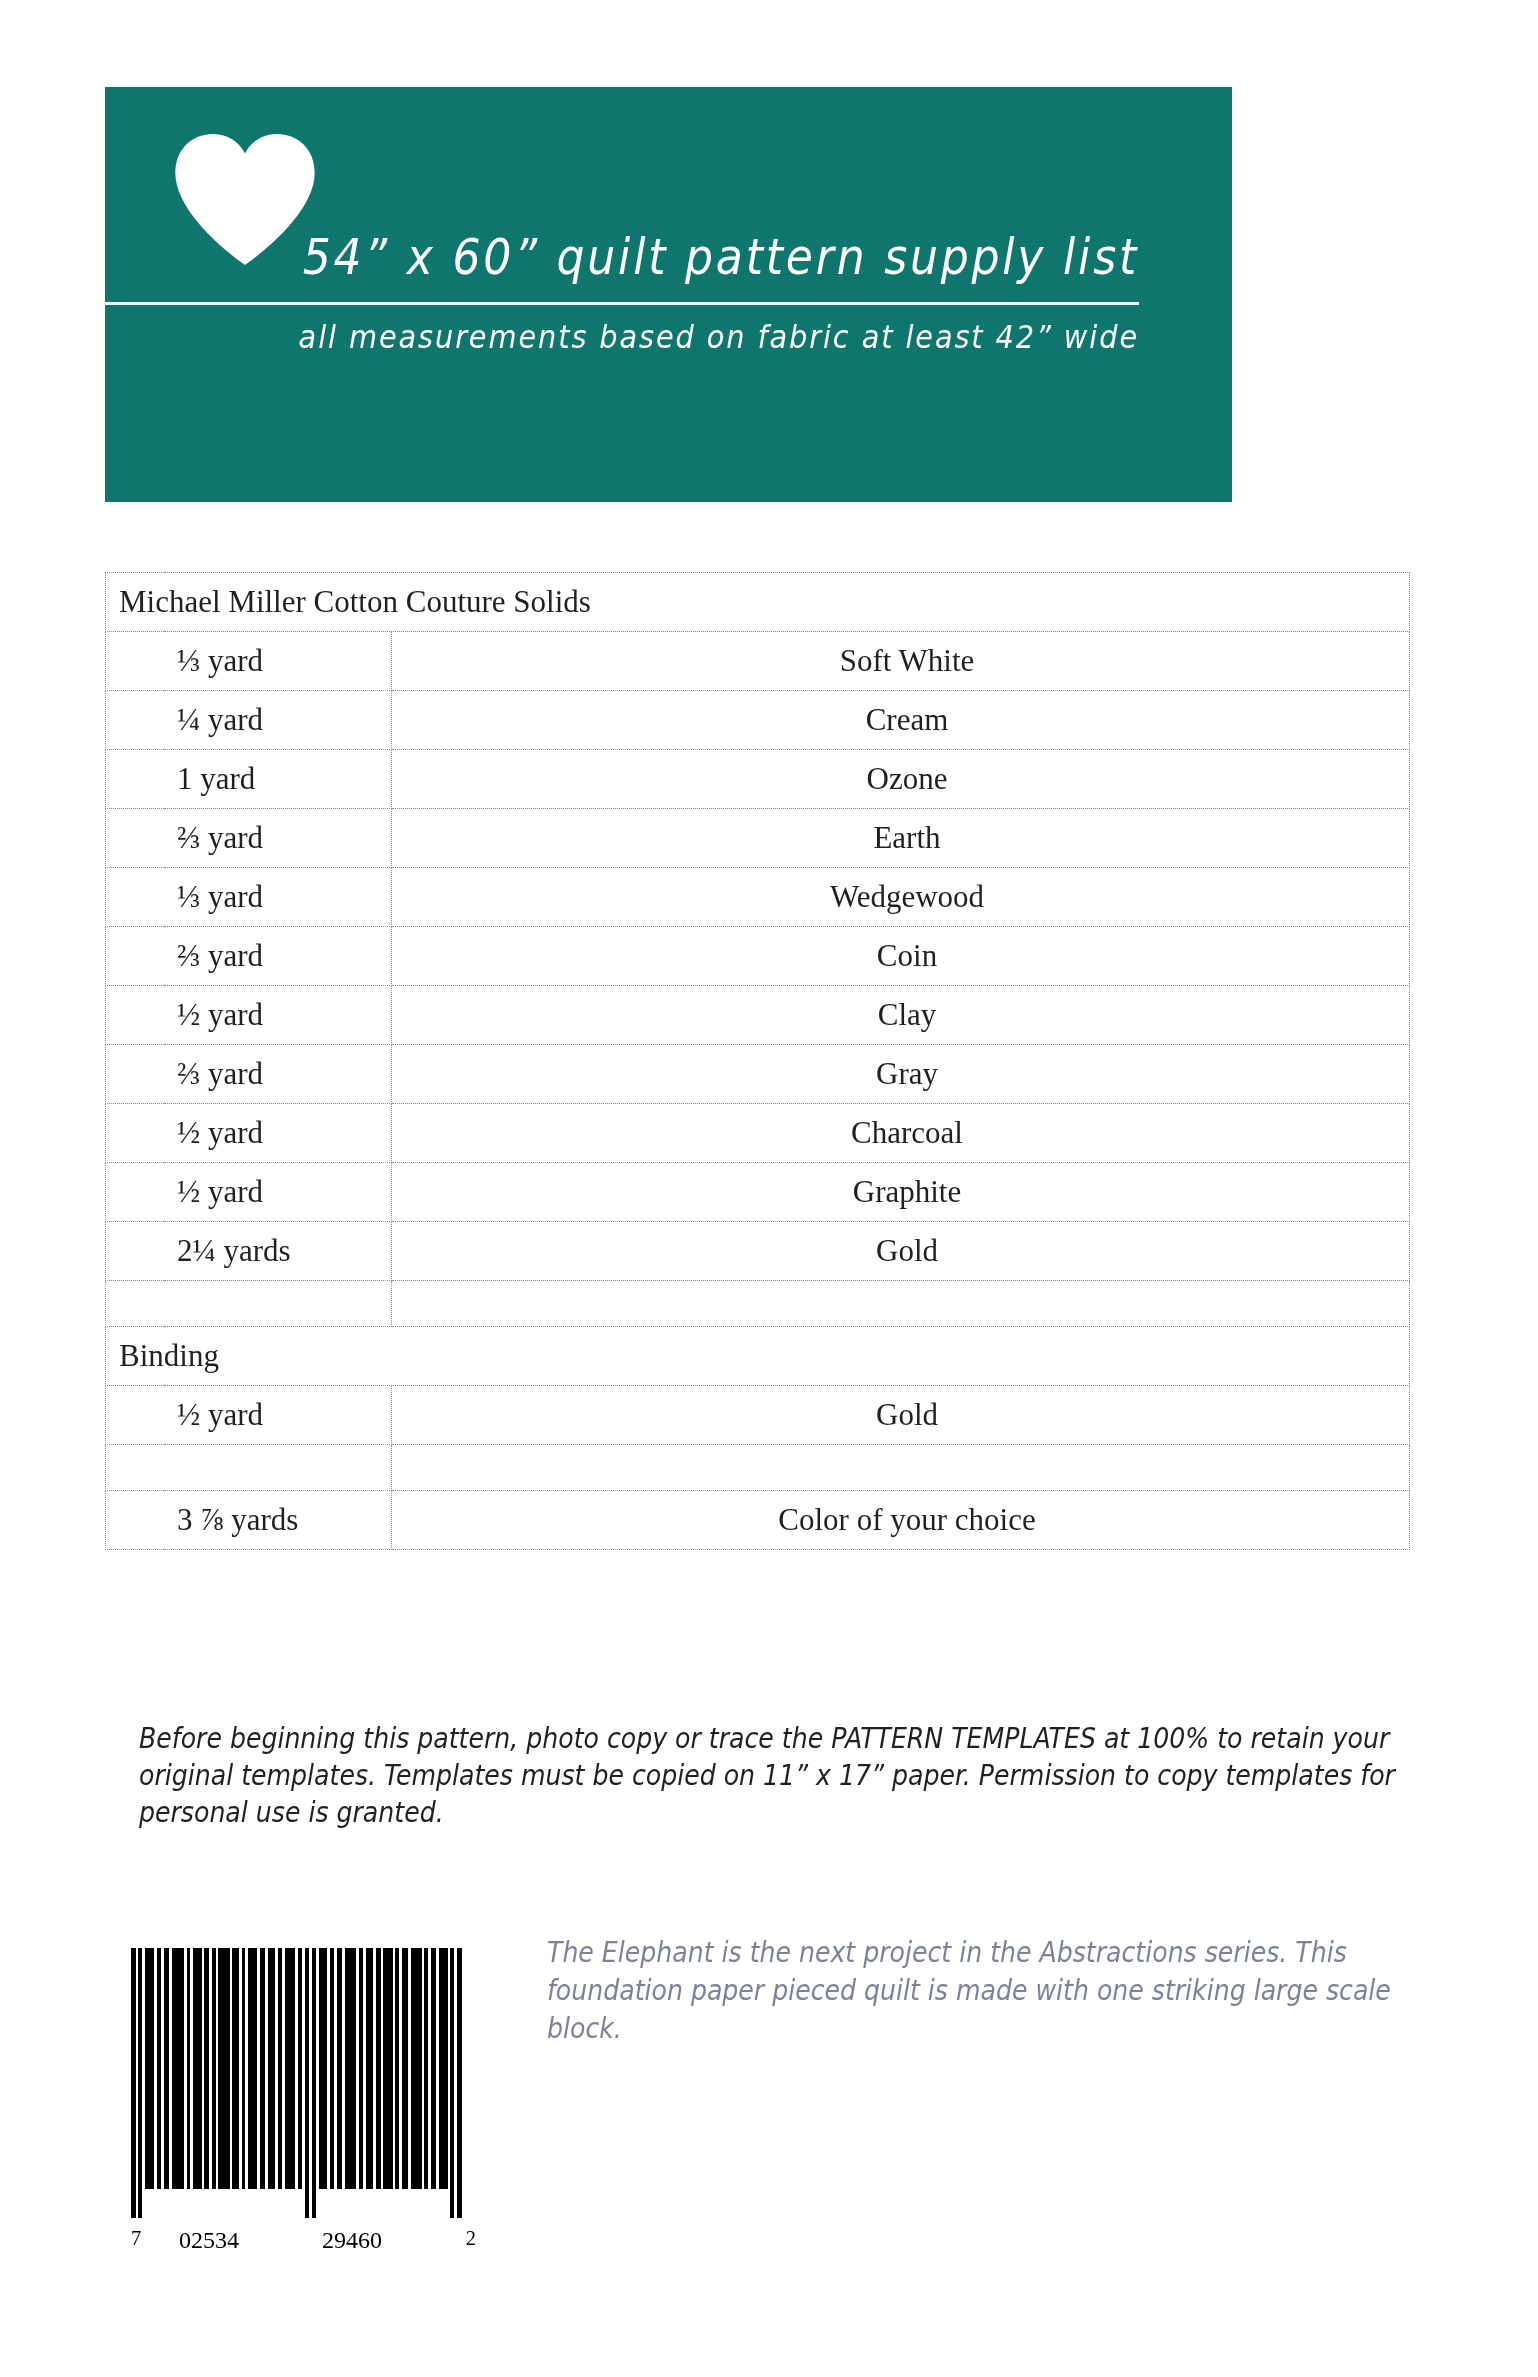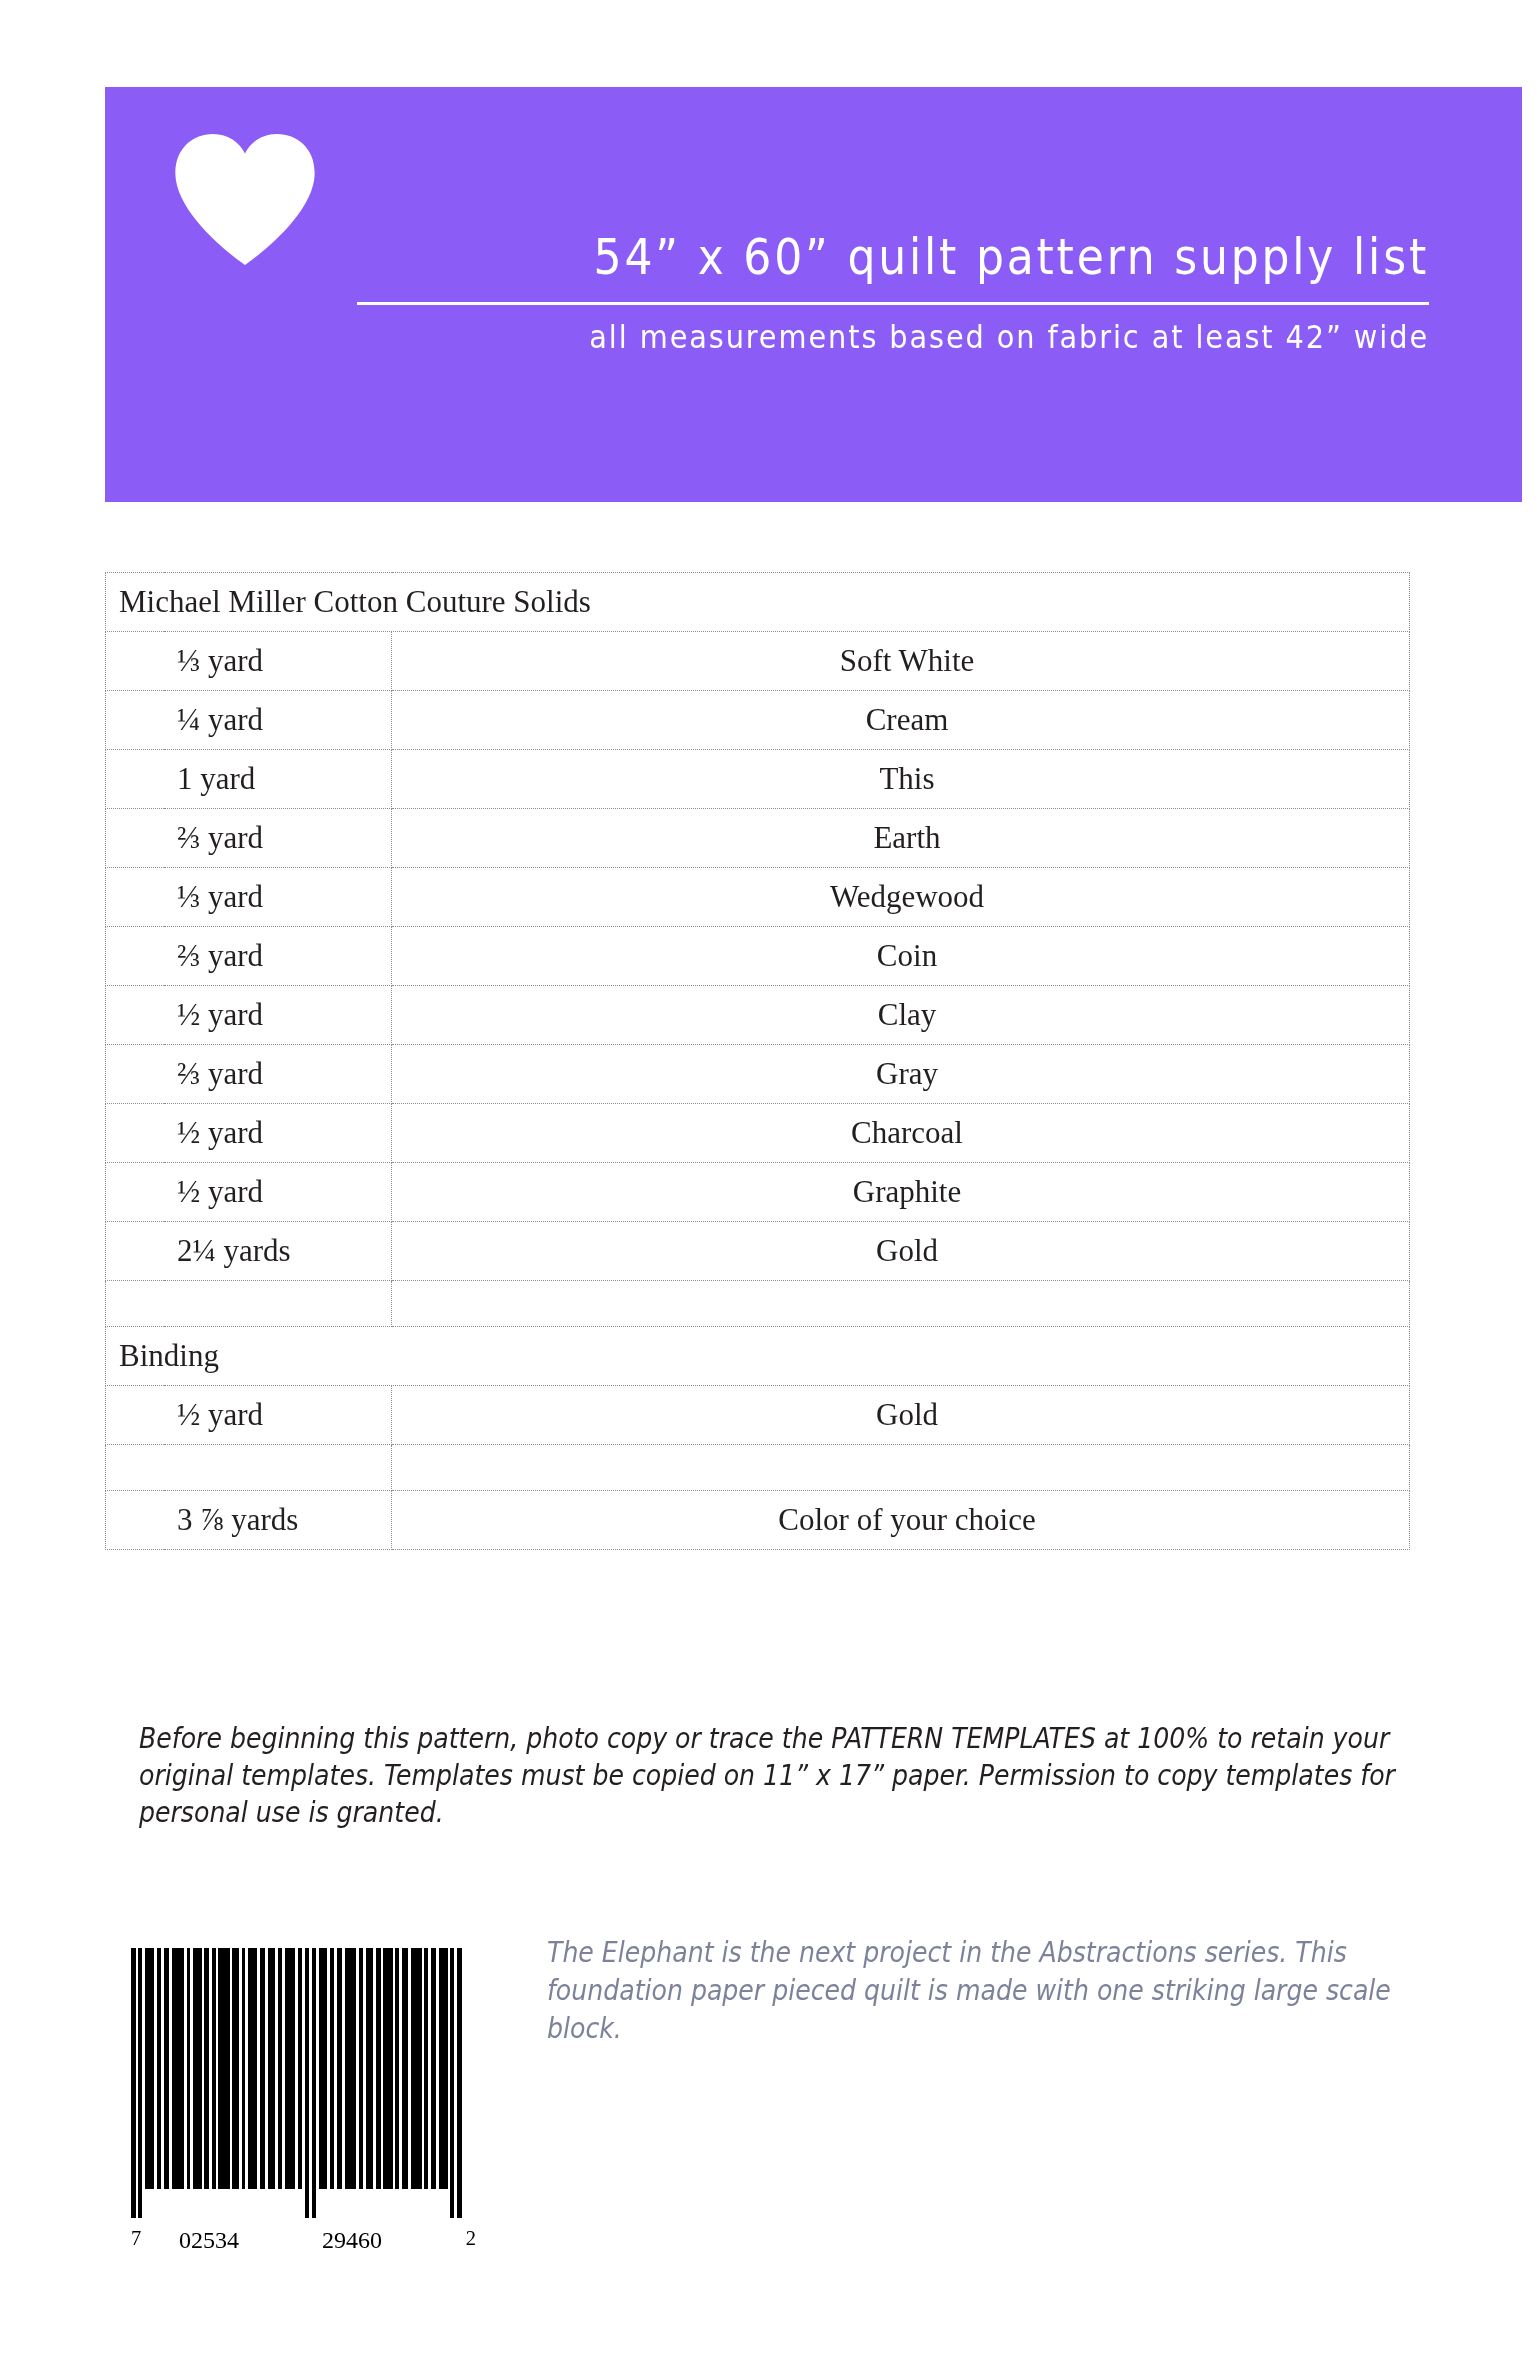--- a/index.html
+++ b/index.html
@@ -14,24 +14,25 @@
     font-family: "Liberation Serif", serif;
     color: #231f20;
     overflow: hidden;
   }
 
   
   .header-band {
     position: absolute;
     left: 105px;
     top: 87px;
-    width: 1417px;
+    width: 1127px;
     height: 415px;
-    background: #8b5cf6;
+    background: #0f766e;
     box-sizing: border-box;
+    font-style: italic;
   }
   .heart-icon {
     position: absolute;
     left: 70px;
     top: 47px;
     width: 140px;
     height: 131px;
   }
   .header-text-wrap {
     position: absolute;
@@ -178,21 +179,21 @@
       <td class="c-name">Soft White</td>
     </tr>
     <tr>
       <td class="c-indent"></td>
       <td class="c-qty">¼ yard</td>
       <td class="c-name">Cream</td>
     </tr>
     <tr>
       <td class="c-indent"></td>
       <td class="c-qty">1 yard</td>
-      <td class="c-name">This</td>
+      <td class="c-name">Ozone</td>
     </tr>
     <tr>
       <td class="c-indent"></td>
       <td class="c-qty">⅔ yard</td>
       <td class="c-name">Earth</td>
     </tr>
     <tr>
       <td class="c-indent"></td>
       <td class="c-qty">⅓ yard</td>
       <td class="c-name">Wedgewood</td>

